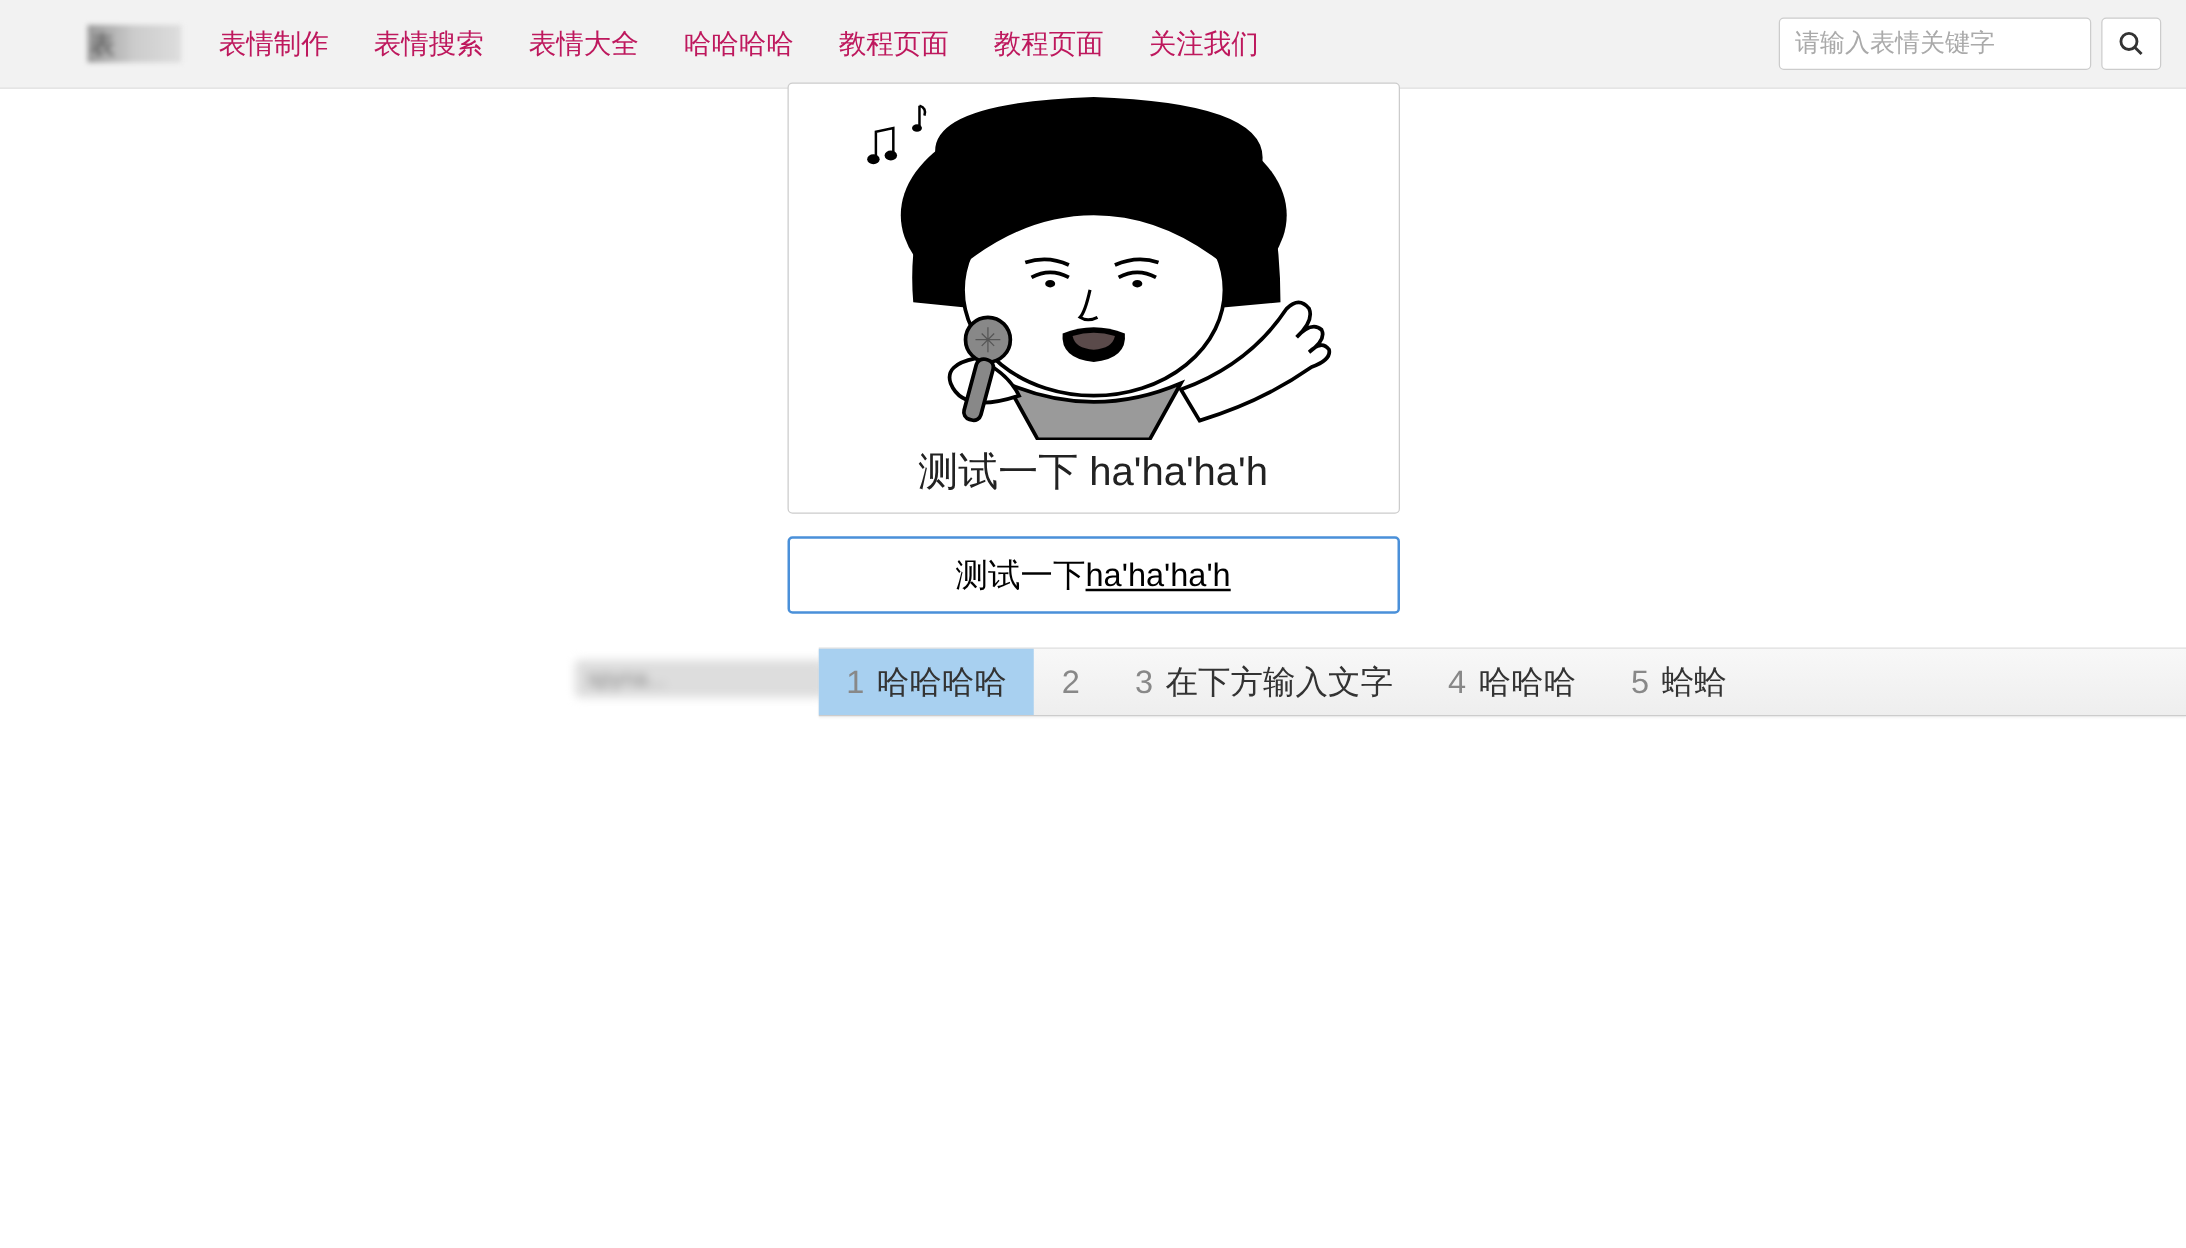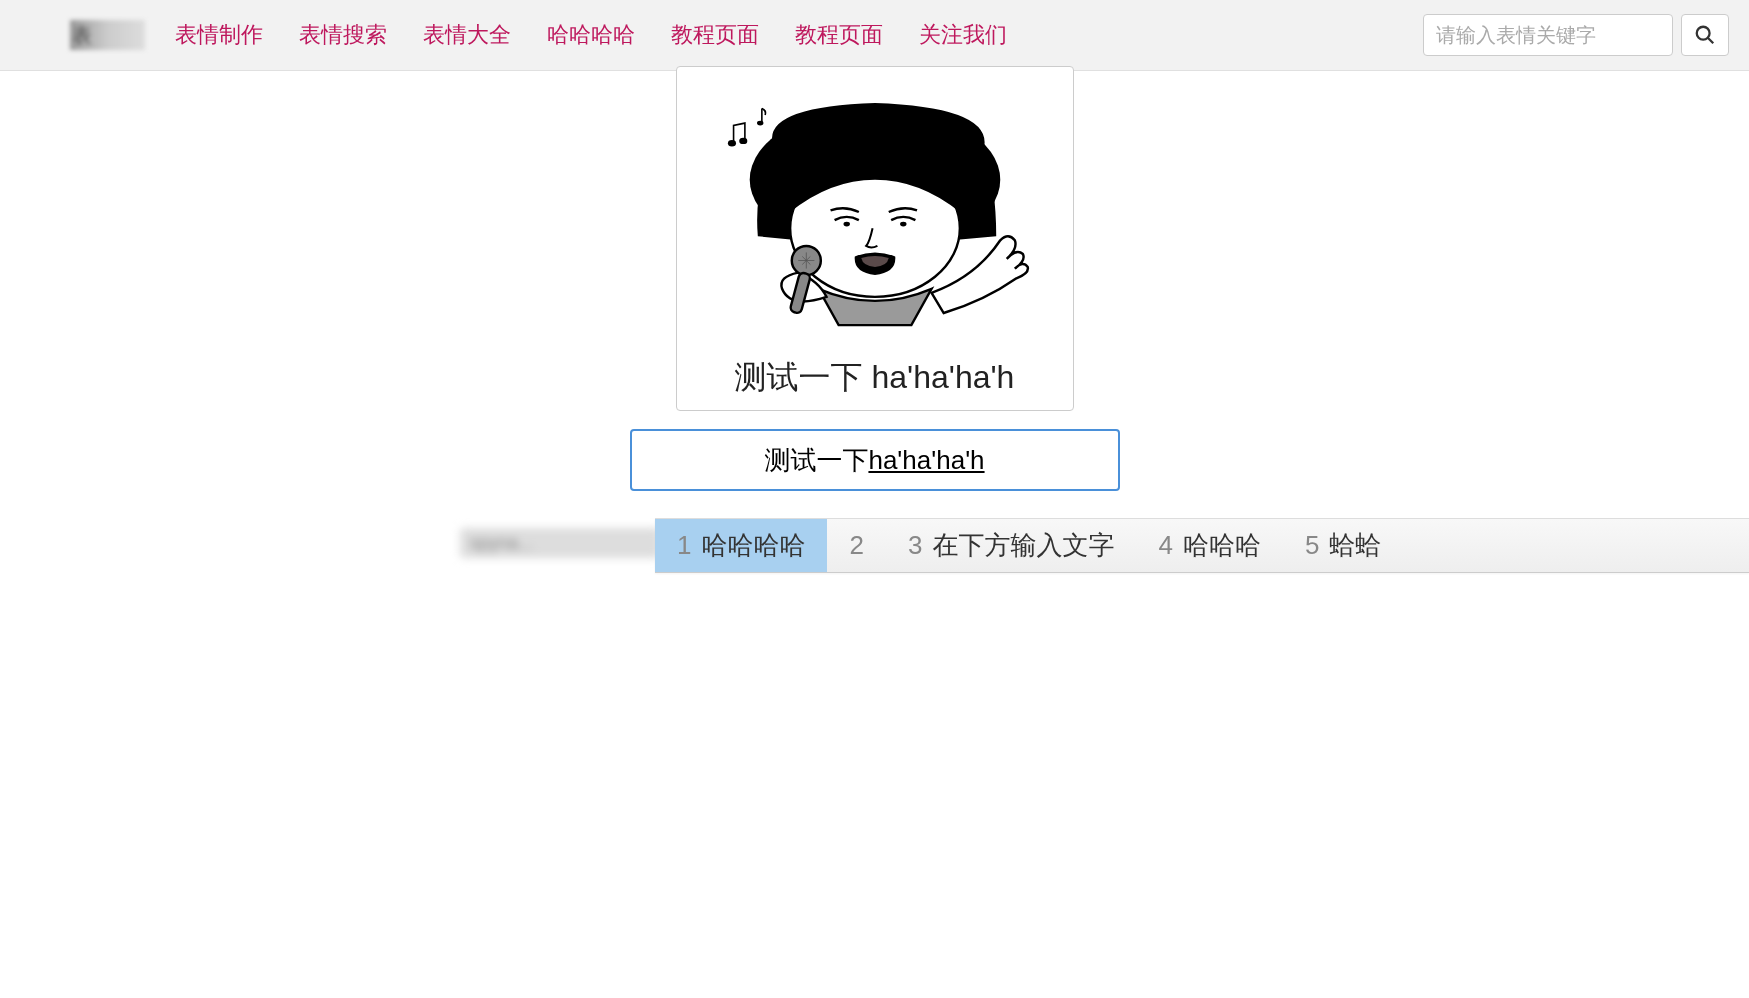--- a/index.html
+++ b/index.html
@@ -71,21 +71,21 @@
       display: flex;
       align-items: center;
       justify-content: center;
     }
     .main {
       display: flex;
       flex-direction: column;
       align-items: center;
     }
     .meme-box {
-      width: 398px;
+      width: 490px;
       height: 345px;
       border: 1px solid #ccc;
       border-radius: 4px;
       margin-top: -5px;
       display: flex;
       flex-direction: column;
       align-items: center;
       justify-content: flex-end;
       padding-bottom: 10px;
       position: relative;

